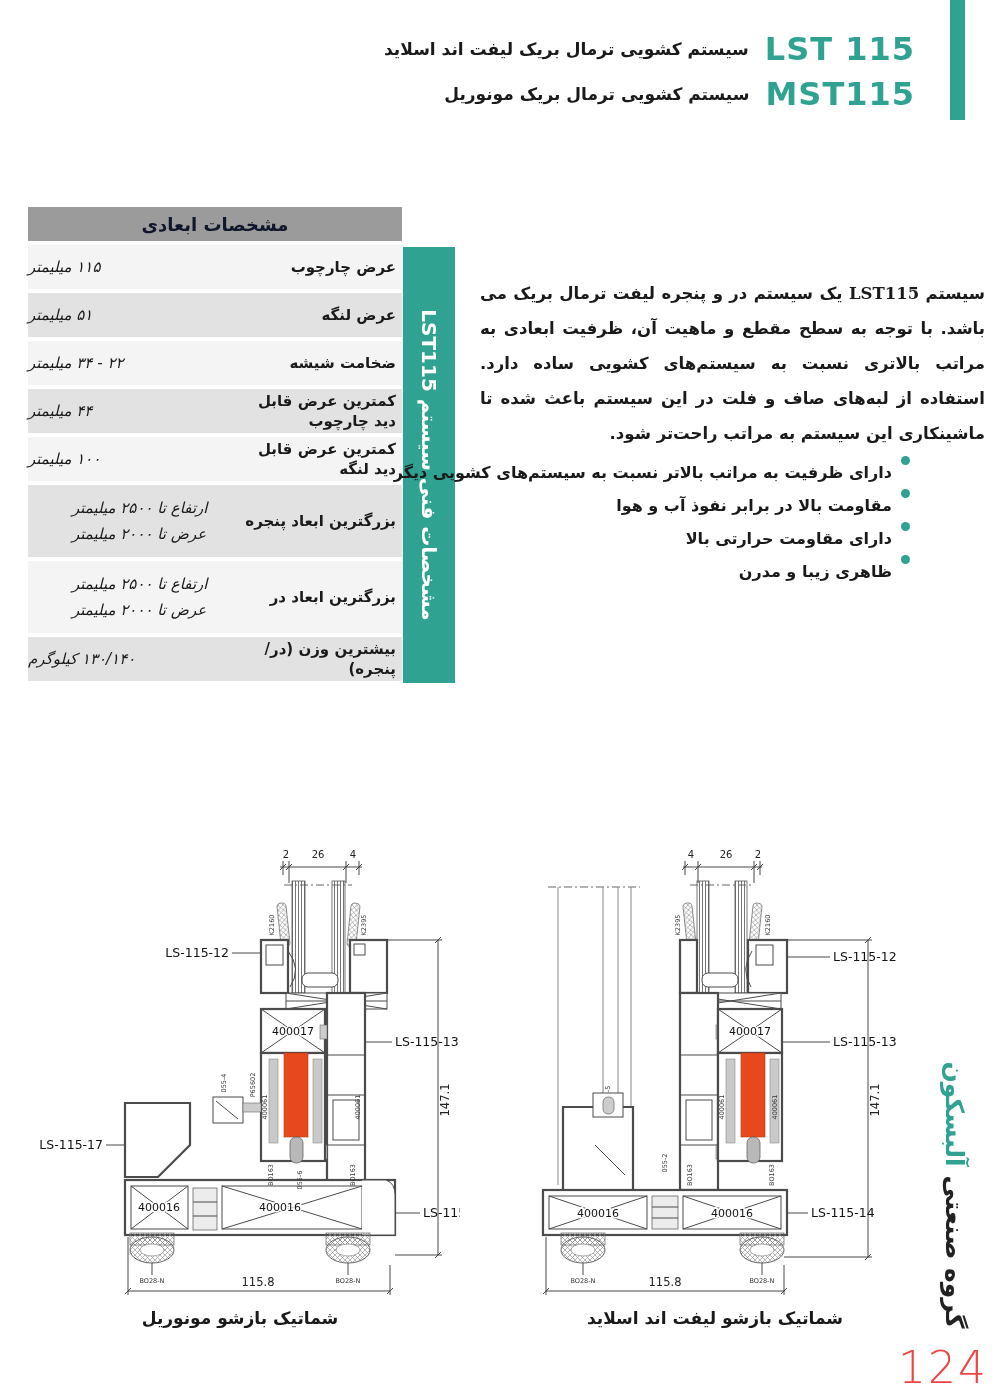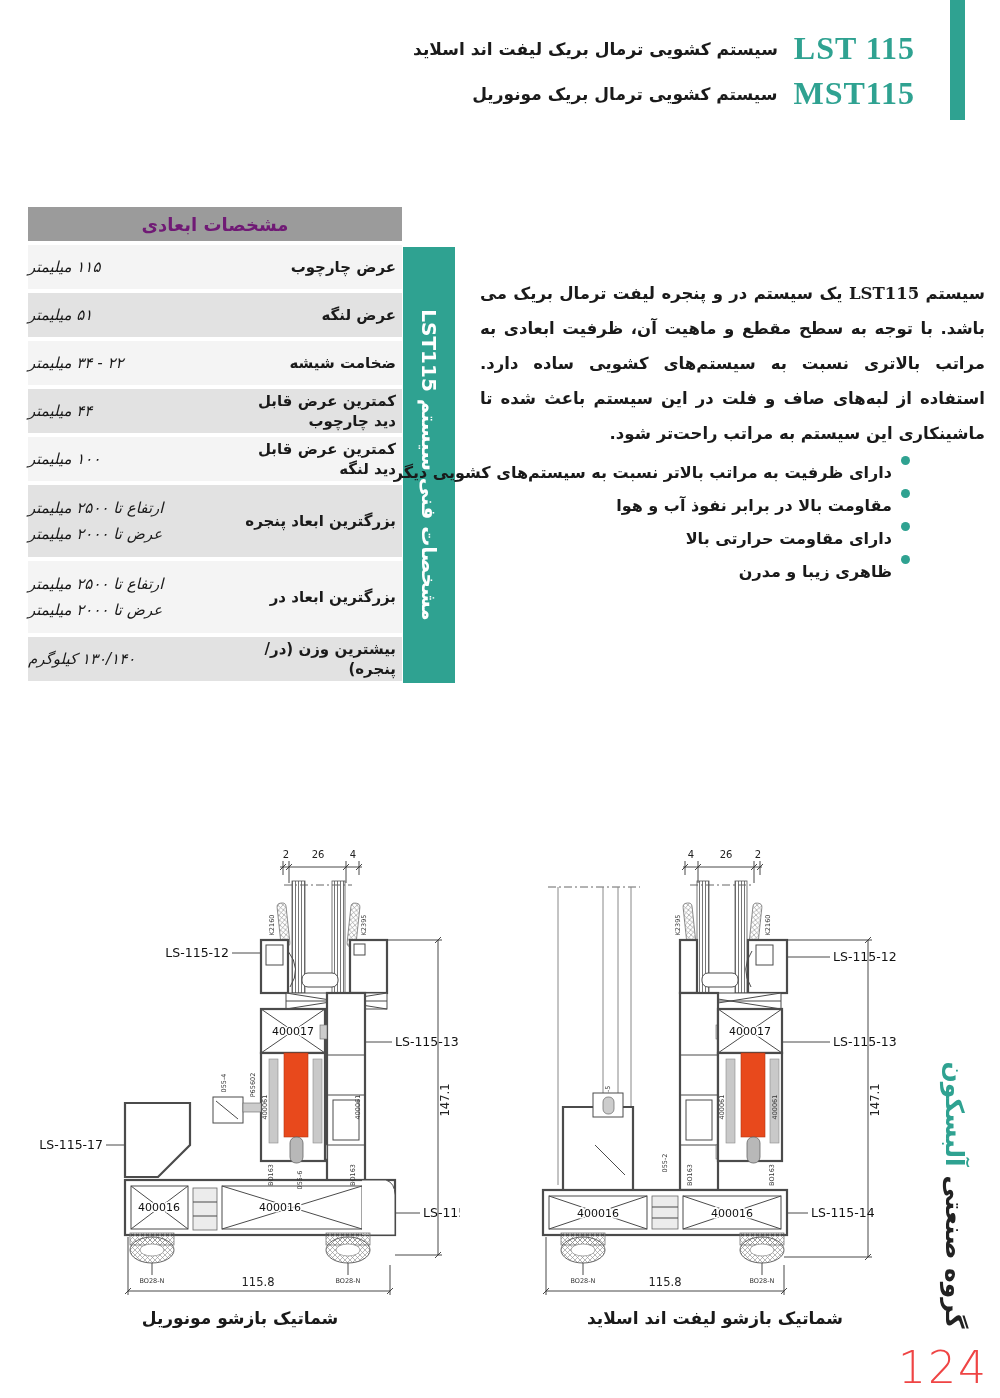--- a/index.html
+++ b/index.html
@@ -4,32 +4,32 @@
 <style>
   html,body{margin:0;padding:0;background:#fff;}
   .page{
     position:relative;width:1000px;height:1398px;background:#ffffff;overflow:hidden;
     font-family:"DejaVu Sans","Liberation Sans",sans-serif;color:#1a1a1a;
   }
   
   .top-bar{position:absolute;left:950px;top:0;width:15px;height:120px;background:#2FA291;}
   .hdr{position:absolute;top:26px;right:85px;direction:rtl;}
   .hdr-row{display:flex;align-items:center;gap:16px;height:45px;}
-  .hdr-code{font-size:32px;font-weight:bold;color:#2FA291;letter-spacing:1px;min-width:120px;text-align:left;direction:ltr;font-family:Liberation Serif, serif;}
+  .hdr-code{font-size:32px;font-weight:bold;color:#2FA291;letter-spacing:1px;min-width:120px;text-align:left;direction:ltr;}
   .hdr-desc{font-size:17px;font-weight:bold;color:#1a1a1a;}
   
   .spec{position:absolute;left:28px;top:207px;width:374px;direction:rtl;}
-  .spec-head{height:34px;background:#9B9B9B;color:#701a75;font-size:18px;font-weight:bold;
+  .spec-head{height:34px;background:#9B9B9B;color:#0f172a;font-size:18px;font-weight:bold;
     display:flex;align-items:center;justify-content:center;}
   .spec-row{display:flex;align-items:center;margin-top:4px;}
   .spec-row.h1{height:44px;} .spec-row.h2{height:72px;}
   .spec-row.odd{background:#F4F4F4;} .spec-row.even{background:#E2E2E2;}
   .spec-label{flex:1;font-size:15px;font-weight:bold;padding-right:6px;text-align:right;line-height:20px;}
   .spec-value{width:210px;font-size:15px;text-align:left;line-height:26px;font-style:italic;}
-  .spec-value span{display:block;}
+  .spec-value span{display:block;padding-left:44px;}
   .side-tab{position:absolute;left:403px;top:247px;width:52px;height:436px;background:#2FA291;}
   .side-tab span{position:absolute;top:50%;left:50%;transform:translate(-50%,-50%) rotate(90deg);
     white-space:nowrap;color:#fff;font-size:20px;font-weight:bold;direction:rtl;}
   
   .intro{position:absolute;top:276px;right:15px;width:505px;direction:rtl;text-align:justify;
     font-size:16.5px;font-weight:bold;line-height:35px;}
   .intro .latin{font-family:"DejaVu Serif","Liberation Serif",serif;font-weight:bold;}
   .adv{position:absolute;top:456px;right:90px;width:560px;direction:rtl;}
   .adv-title{font-size:17px;font-weight:bold;margin-bottom:14px;}
   .adv-item{display:flex;align-items:flex-start;gap:9px;font-size:16px;font-weight:bold;line-height:33px;}

